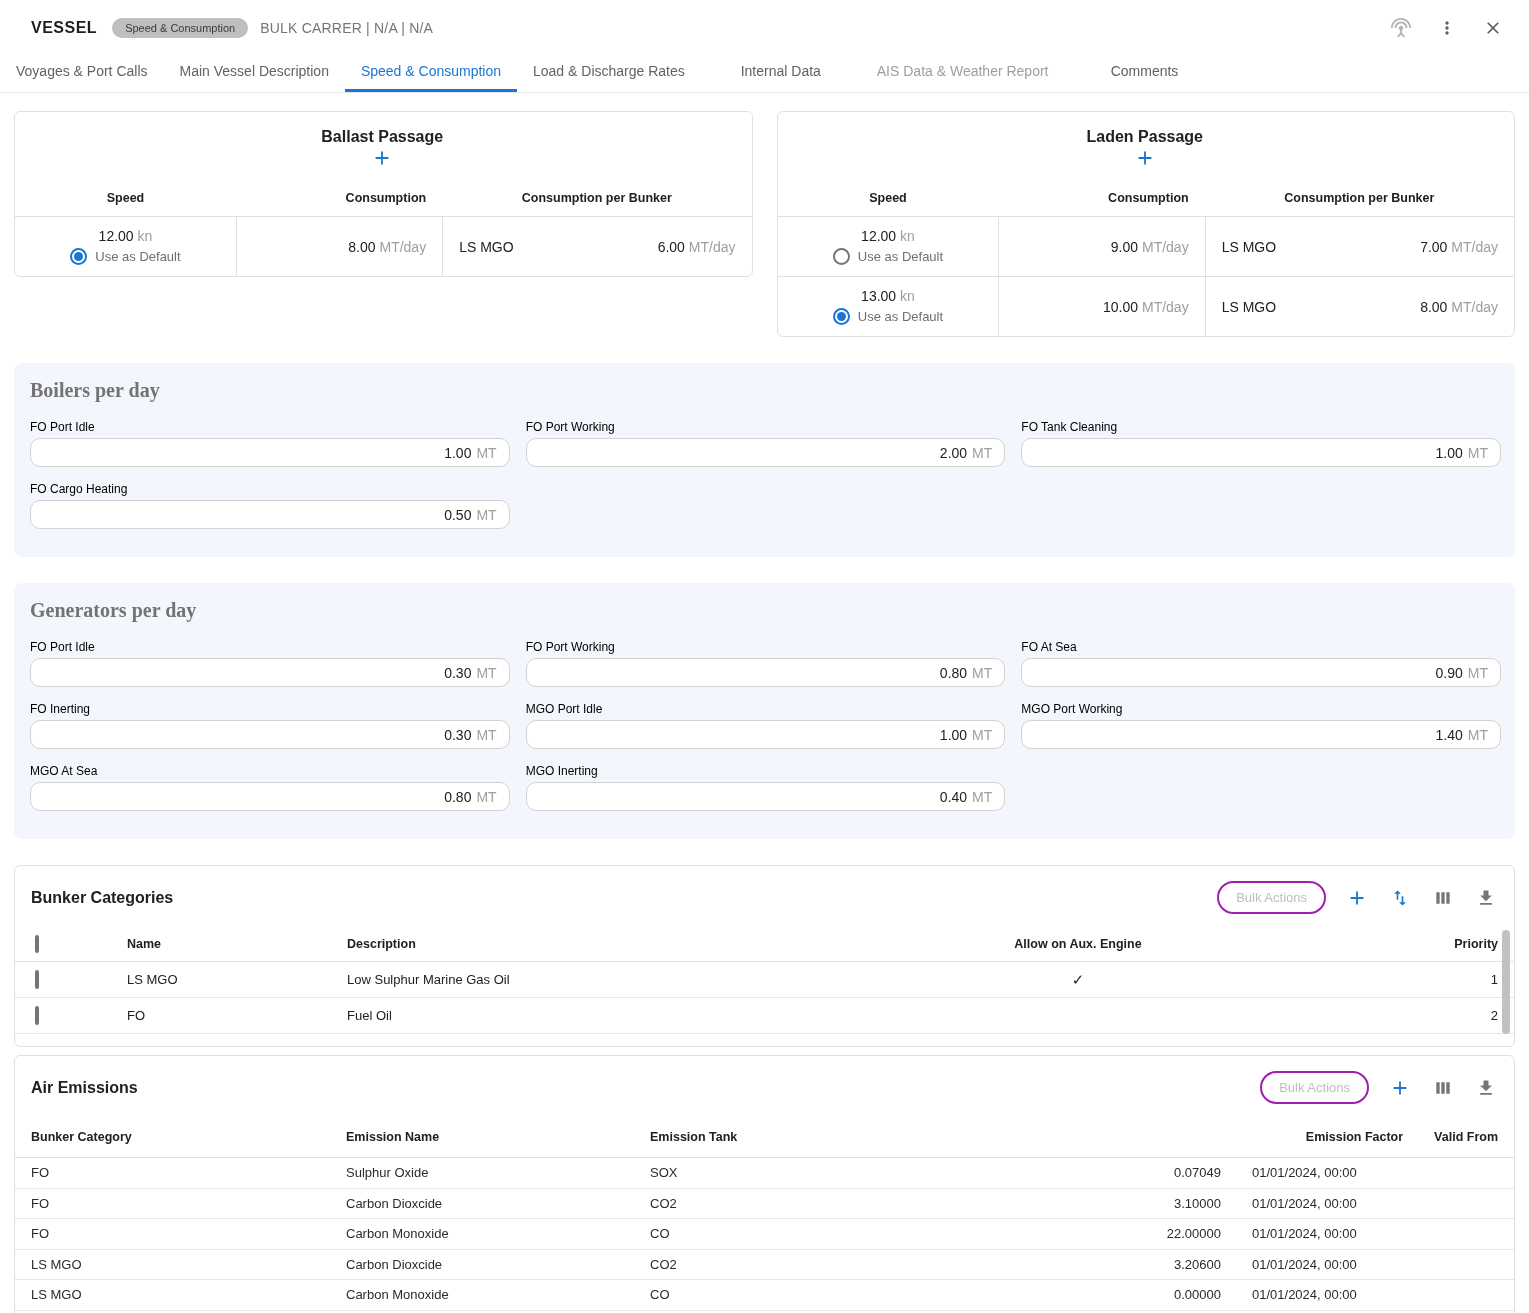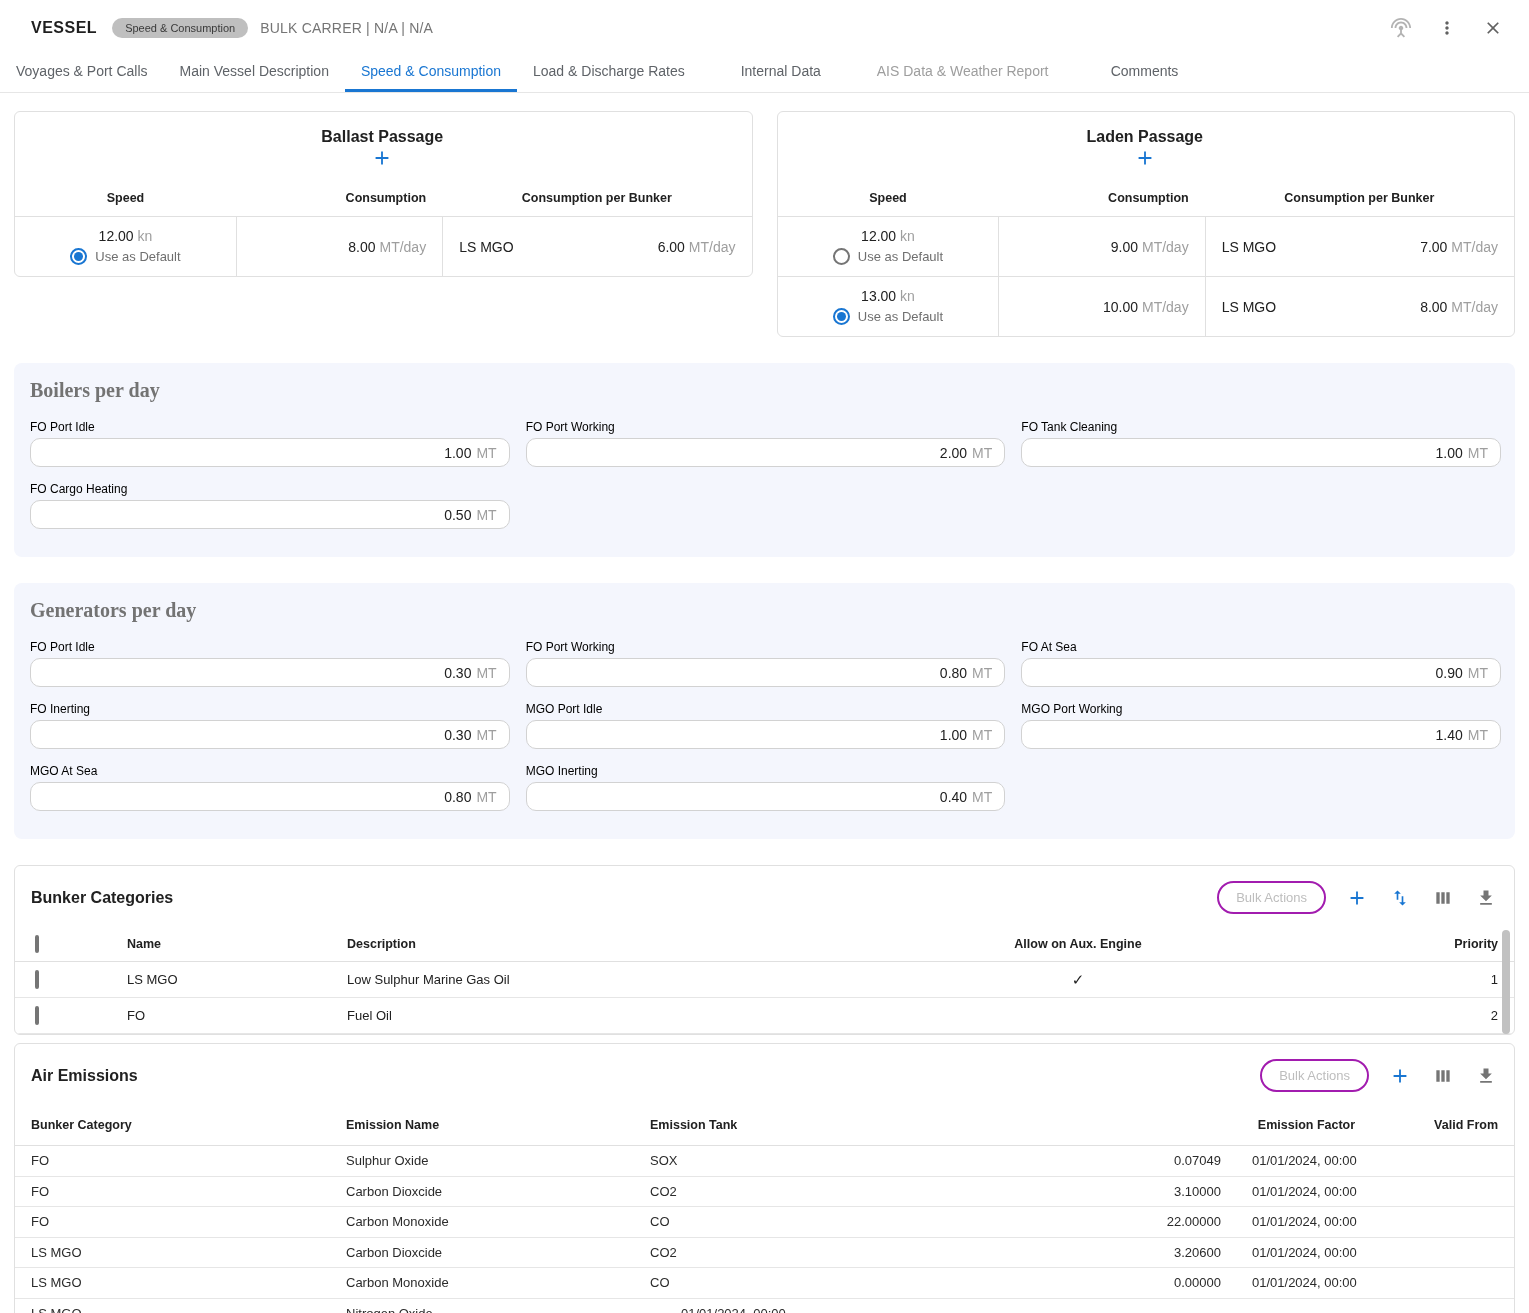--- a/index.html
+++ b/index.html
@@ -57,21 +57,21 @@
   
   .field-section { background:#F4F6FD; border-radius:8px; margin:26px 14px 0; padding:16px 14px 28px 16px; }
   .section-title { font-size:20px; font-weight:600; color:#737373; margin-bottom:18px;font-family:Liberation Serif, serif; }
   .field-grid { display:grid; grid-template-columns:repeat(3,1fr); column-gap:16px; row-gap:15px; }
   .field-label { font-size:12px; color:#000000; margin-bottom:4px; }
   .field-input { height:29px; background:#fff; border:1px solid #d2d2d2; border-radius:10px;
     display:flex; align-items:center; justify-content:flex-end; padding:0 12px; font-size:14px; cursor:text; }
   .field-input .unit { margin-left:5px; }
 
   
-  .table-card { margin:26px 14px 0; position:relative; }
+  .table-card { margin:26px 14px 0; padding-bottom:12px; position:relative; }
   .table-card.air { margin-top:8px; }
   .table-head { display:flex; align-items:center; justify-content:space-between; padding:15px 16px 12px 16px; }
   .toolbar { display:flex; align-items:center; gap:19px; }
   .pill-btn { border:2px solid #a21caf; border-radius:17px; padding:7px 17px; font-size:13px;
     color:#bdbdbd; background:#fff; cursor:default; white-space:nowrap; }
 
   .bc-grid { display:grid; grid-template-columns:96px 220px 1fr 260px 290px; align-items:center; padding:0 16px; }
   .bc-headrow { height:36px; border-bottom:1px solid #e0e0e0; font-size:12.5px; font-weight:600; color:#212121; }
   .bc-row { height:36px; border-bottom:1px solid #e6e6e6; font-size:13px; color:#212121; cursor:pointer; }
   .col-center { text-align:center; }
@@ -376,21 +376,21 @@
         <svg width="20" height="20" viewBox="0 0 24 24">
             <path class="gray" d="M19 9h-4V3H9v6H5l7 7 7-7zM5 18v2h14v-2H5z"></path>
           </svg>
       </span>
     </div>
   </div>
   <div class="ae-grid ae-headrow">
     <span>Bunker Category</span>
     <span>Emission Name</span>
     <span class="ae-factor" style="text-align:left">Emission Tank</span>
-    <span class="ae-valid" style="display:flex;padding-left:0;gap:48px;">
+    <span class="ae-valid" style="display:flex;padding-left:0;">
         <span class="ae-factor" style="flex:1;text-align:right;margin-right:31px;margin-left:-571px;">Emission Factor</span>
         <span>Valid From</span>
       </span>
   </div>
 
   <div class="ae-grid ae-row">
     <span>FO</span>
     <span>Sulphur Oxide</span>
     <span class="ae-factor" style="text-align:left;display:flex;justify-content:space-between;">
         <span>SOX</span>

